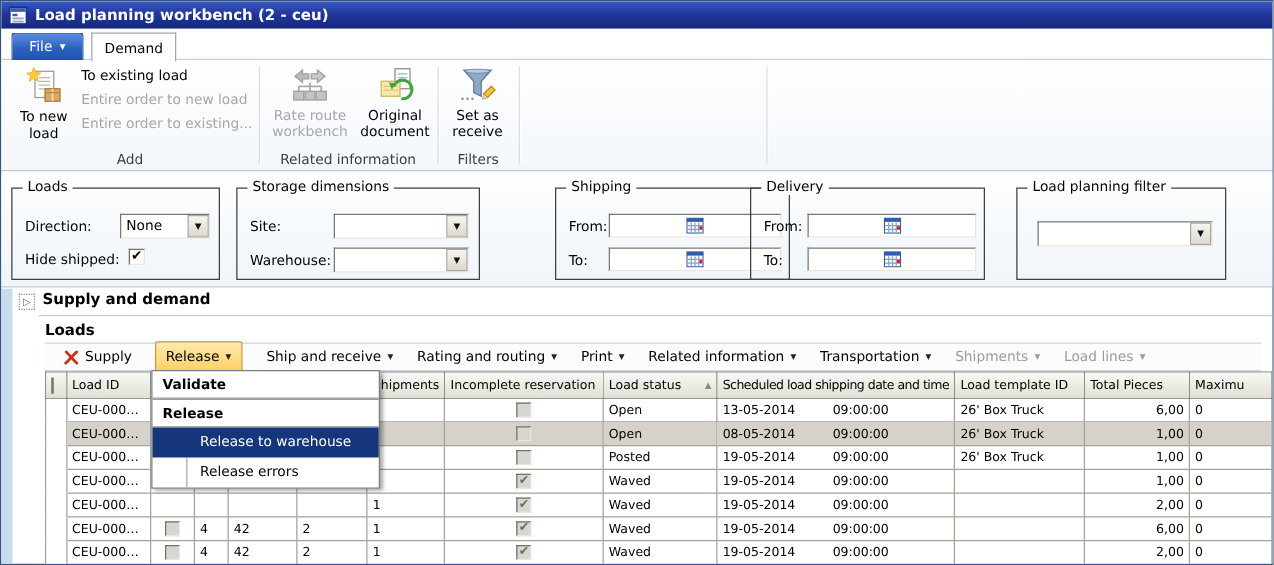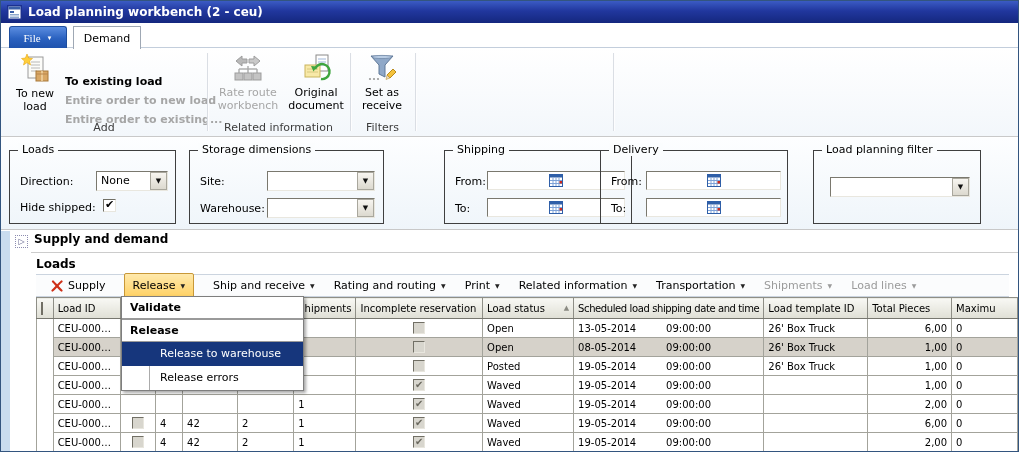--- a/index.html
+++ b/index.html
@@ -12,34 +12,34 @@
     background:linear-gradient(#3B5BC4 0%, #21379E 45%, #14277E 100%);
     display:flex; align-items:center; padding-left:6px; }
   .titlebar .app-icon { width:15px; height:15px; margin-right:6px; flex:0 0 auto; }
   .titlebar .title-text { color:#fff; font-weight:bold; font-size:12px; white-space:nowrap; }
 
   
   .tabstrip { position:absolute; left:0; top:22px; right:0; height:25px; background:#fff; border-bottom:1px solid #C3CEDC; }
   .file-btn { position:absolute; left:8px; top:3px; width:58px; height:22px;
     background:linear-gradient(#5B8DE0, #2B62C0 55%, #1F53AE);
     border:1px solid #1E4E9E; border-bottom:none; border-radius:3px 3px 0 0;
-    color:#fff; display:flex; align-items:center; justify-content:center; gap:6px;font-family:Liberation Serif, serif; }
+    color:#fff; display:flex; align-items:center; justify-content:center; gap:6px; }
   .file-btn .chev { font-size:6px; line-height:1; }
   .demand-tab { position:absolute; left:72px; top:3px; width:68px; height:23px; background:#fff;
     border:1px solid #9FA8B4; border-bottom:none; display:flex; align-items:center; justify-content:center; z-index:2; }
 
   
   .ribbon { position:absolute; left:0; top:47px; right:0; height:89px;
     background:linear-gradient(#FFFFFF, #F3F7FB); border-bottom:1px solid #C9C9C9; }
   .rib-sep { position:absolute; top:5px; bottom:5px; width:1px; background:#DADEE4; box-shadow:1px 0 0 #FDFDFE; }
   .rib-group-label { position:absolute; bottom:2px; text-align:center; color:#3C3C3C; }
   .big-btn { position:absolute; left:8px; top:4px; width:52px; height:78px; text-align:center; }
   .big-btn .ico { display:block; margin:1px auto 2px auto; }
   .big-btn .l1, .big-btn .l2 { line-height:13px; }
-  .add-stack { position:absolute; left:64px; top:24px;font-weight:bold; }
+  .add-stack { position:absolute; left:64px; top:3px; }
   .add-stack .stack-item { height:19px; line-height:19px; white-space:nowrap; }
   .small-btn { position:absolute; top:4px; text-align:center; }
   .small-btn .ico { display:block; margin:0 auto 2px auto; }
   .small-btn .l1, .small-btn .l2 { line-height:13px; white-space:nowrap; }
   .disabled-text { color:#A6A6A6; }
 
   
   .filterpanel { position:absolute; left:0; top:137px; right:0; height:92px;
     background:linear-gradient(#FDFEFF, #EFF5FA); border-bottom:1px solid #C8C8C8; }
   .groupbox { position:absolute; top:12px; height:74px; border:1px solid #3F3F3F; }

